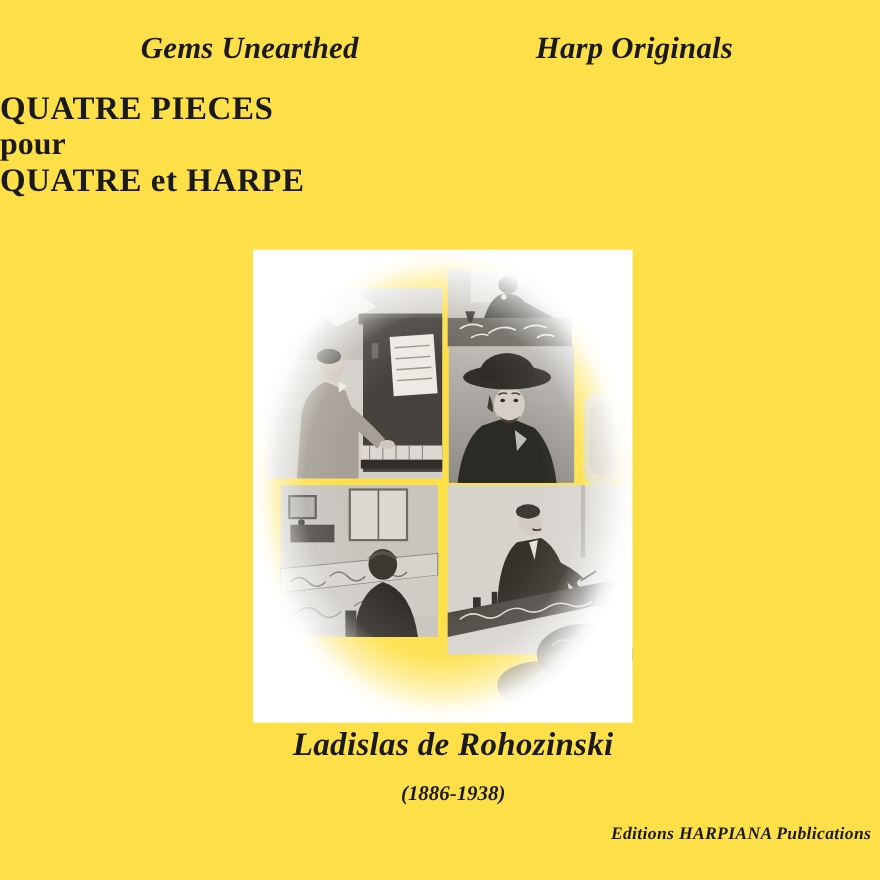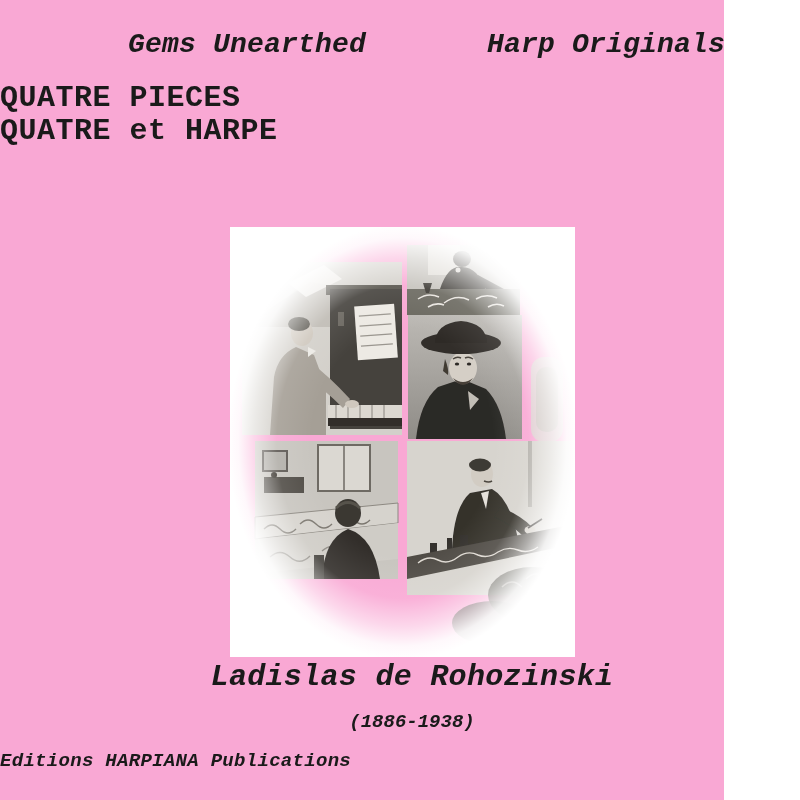--- a/index.html
+++ b/index.html
@@ -1,50 +1,51 @@
 <!DOCTYPE html>
 <html><head>
 <meta charset="utf-8">
 <style>
   html,body{margin:0;padding:0;background:#ffffff;}
   .page{
-    position:relative;width:724px;height:800px;background:#f9a8d4;overflow:hidden;
-    font-family:Liberation Mono, monospace;color:#1a1a1a;
+    position:relative;width:800px;height:800px;background:#fde047;overflow:hidden;
+    font-family:Liberation Serif, serif;color:#1a1a1a;
   }
   .series{
     position:absolute;top:29px;font-size:28px;font-weight:bold;font-style:italic;
     letter-spacing:0.2px;white-space:nowrap;
   }
   .series-left{left:128px;}
   .series-right{left:487px;}
   .title-block{
     position:absolute;top:82px;left:0;width:795px;
     font-weight:bold;line-height:33px;
   }
   .title-line1,.title-line3{font-size:30px;letter-spacing:0.5px;}
   .title-line2{font-size:29px;}
   .collage{position:absolute;left:230px;top:227px;width:345px;height:430px;}
   .composer-block{position:absolute;top:660px;left:16px;width:792px;text-align:center;}
   .composer-name{font-size:30px;font-style:italic;font-weight:bold;letter-spacing:0.3px;}
   .composer-dates{font-size:19px;font-style:italic;font-weight:bold;margin-top:17px;}
   .publisher-line{
-    position:absolute;top:750px;left:0;width:792px;text-align:left;
-    font-size:19px;font-style:italic;font-weight:bold;letter-spacing:0.3px;
+    position:absolute;top:750px;left:0;width:792px;text-align:right;
+    font-size:16px;font-style:italic;font-weight:bold;letter-spacing:0.3px;
   }
 </style>
 </head>
 <body>
 
 <div class="page">
 
   <div class="series series-left">Gems Unearthed</div>
   <div class="series series-right">Harp Originals</div>
 
   <div class="title-block">
     <div class="title-line1">QUATRE PIECES</div>
+    <div class="title-line2">pour</div>
     <div class="title-line3">QUATRE et HARPE</div>
   </div>
 
   <svg class="collage" viewBox="0 0 345 430" aria-hidden="true">
     <defs>
       <radialGradient id="vig" cx="50%" cy="50%" r="50%">
         <stop offset="0%" stop-color="#ffffff" stop-opacity="0"></stop>
         <stop offset="52%" stop-color="#ffffff" stop-opacity="0"></stop>
         <stop offset="72%" stop-color="#ffffff" stop-opacity="0.1"></stop>
         <stop offset="85%" stop-color="#ffffff" stop-opacity="0.55"></stop>

